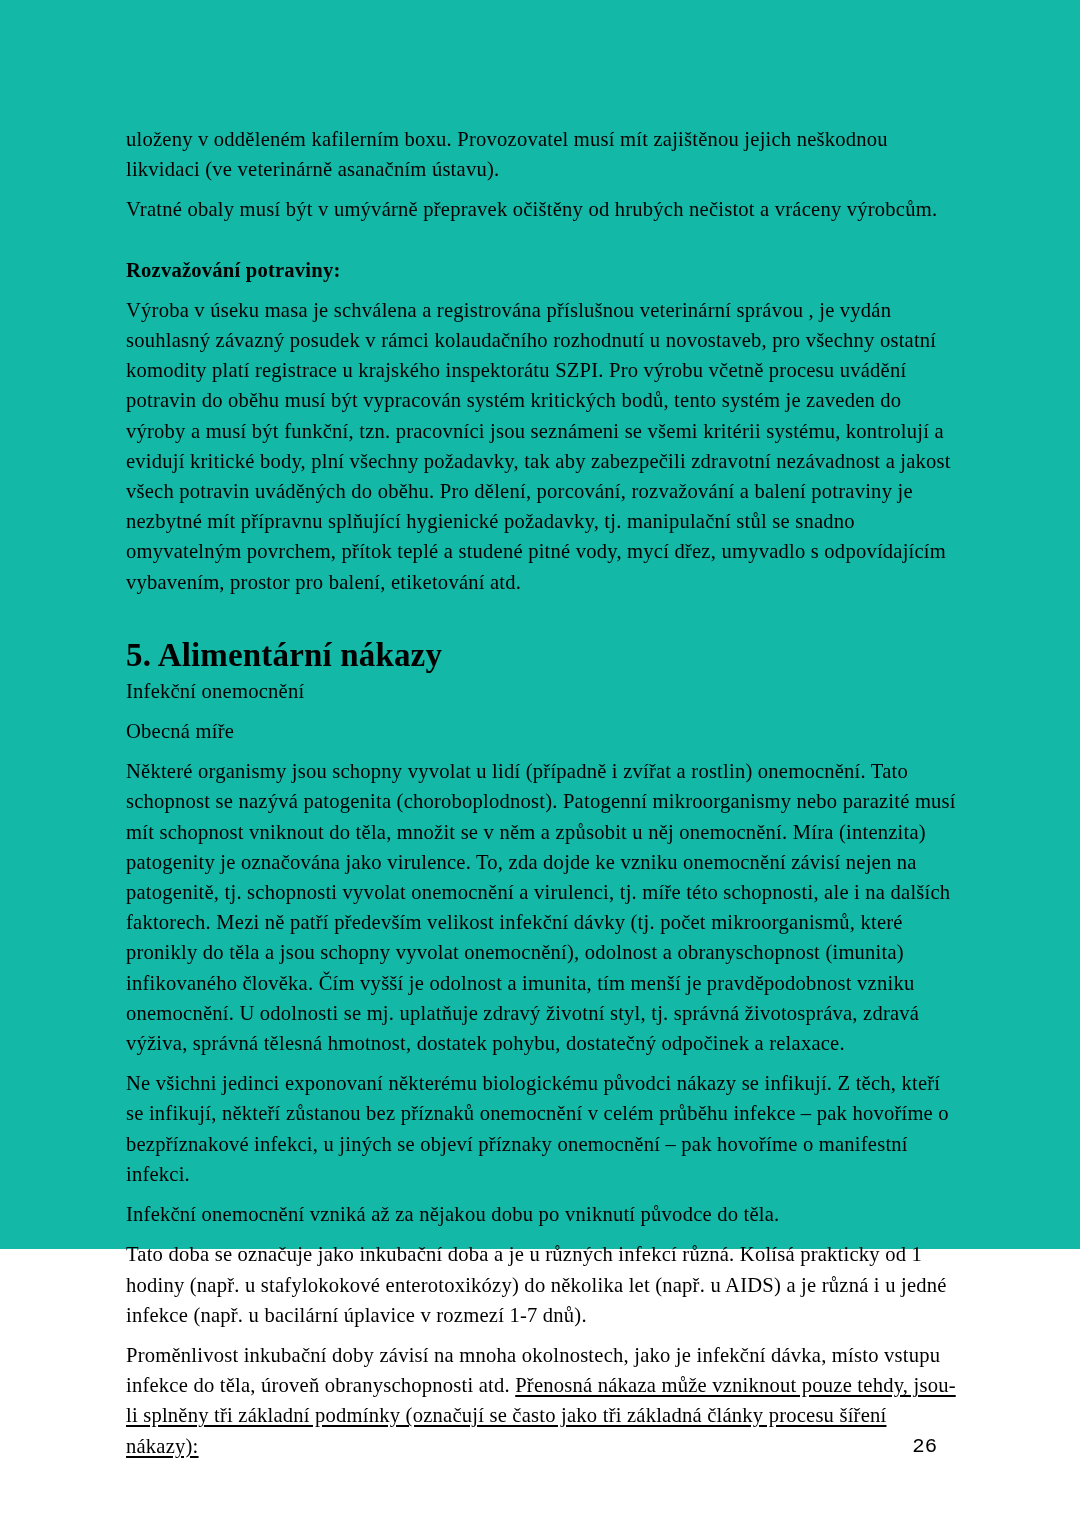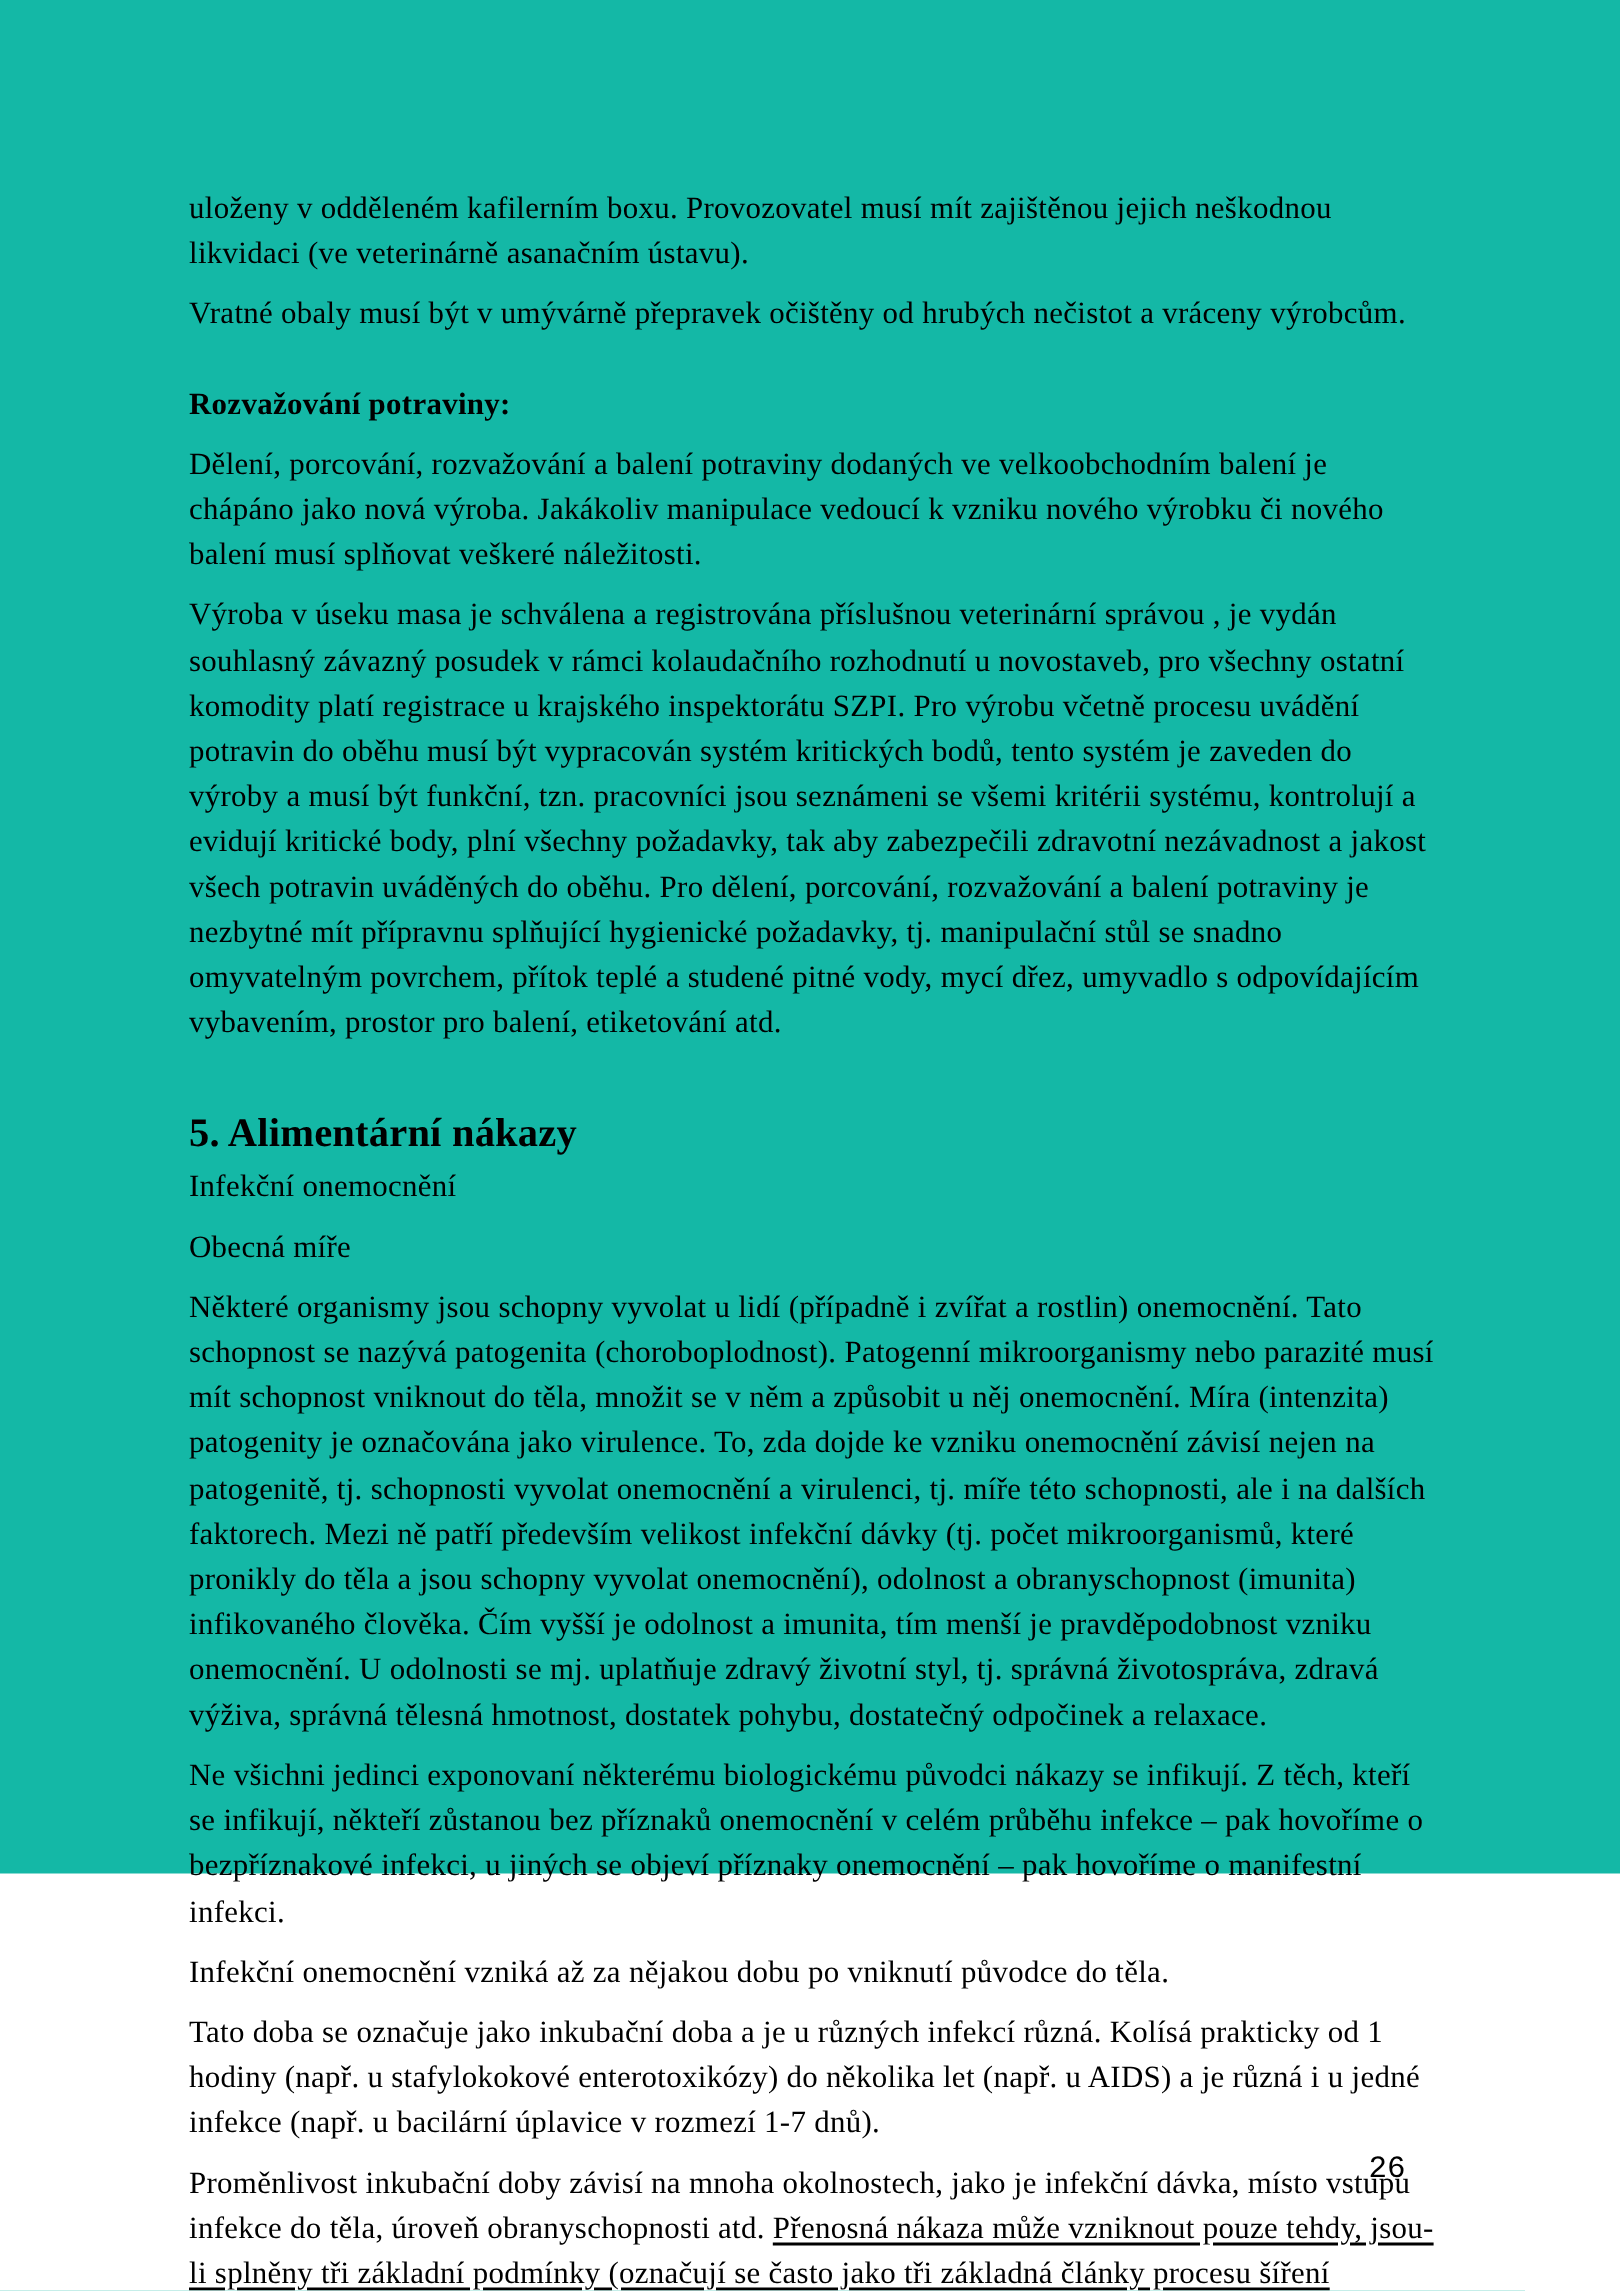--- a/index.html
+++ b/index.html
@@ -46,21 +46,21 @@
 
   .gap-block {
     height: 30px;
   }
 
   .bold-lead {
     font-weight: bold;
   }
 
   .section-heading {
-    font-size: 27px;
+    font-size: 33px;
     line-height: 34px;
     font-weight: bold;
     margin: 0;
     letter-spacing: 0.005em;
   }
 
   .heading-gap-before {
     height: 41px;
   }
 
@@ -92,21 +92,20 @@
   <div class="content">
 
     <p class="para">uloženy v odděleném kafilerním boxu. Provozovatel musí mít zajištěnou jejich neškodnou likvidaci (ve veterinárně asanačním ústavu).</p>
 
     <p class="para">Vratné obaly musí být v umývárně přepravek očištěny od hrubých nečistot a vráceny výrobcům.</p>
 
     <div class="gap-block"></div>
 
     <p class="para bold-lead">Rozvažování potraviny:</p>
 
-    <p class="para">Dělení, porcování, rozvažování a balení potraviny dodaných ve velkoobchodním balení je chápáno jako nová výroba. Jakákoliv manipulace vedoucí k vzniku nového výrobku či nového balení musí splňovat veškeré náležitosti.</p>
 
     <p class="para">Výroba v úseku masa je schválena a registrována příslušnou veterinární správou , je vydán souhlasný závazný posudek v rámci kolaudačního rozhodnutí u novostaveb, pro všechny ostatní komodity platí registrace u krajského inspektorátu SZPI. Pro výrobu včetně procesu uvádění potravin do oběhu musí být vypracován systém kritických bodů, tento systém je zaveden do výroby a musí být funkční, tzn. pracovníci jsou seznámeni se všemi kritérii systému, kontrolují a evidují kritické body, plní všechny požadavky, tak aby zabezpečili zdravotní nezávadnost a jakost všech potravin uváděných do oběhu.  Pro dělení, porcování, rozvažování a balení potraviny je nezbytné mít přípravnu splňující hygienické požadavky, tj. manipulační stůl se snadno omyvatelným povrchem, přítok teplé a studené pitné vody, mycí dřez, umyvadlo s odpovídajícím vybavením, prostor pro balení, etiketování atd.</p>
 
     <div class="heading-gap-before"></div>
 
     <h1 class="section-heading">5. Alimentární nákazy</h1>
 
     <div class="heading-gap-after"></div>
 
     <p class="para">Infekční onemocnění</p>

